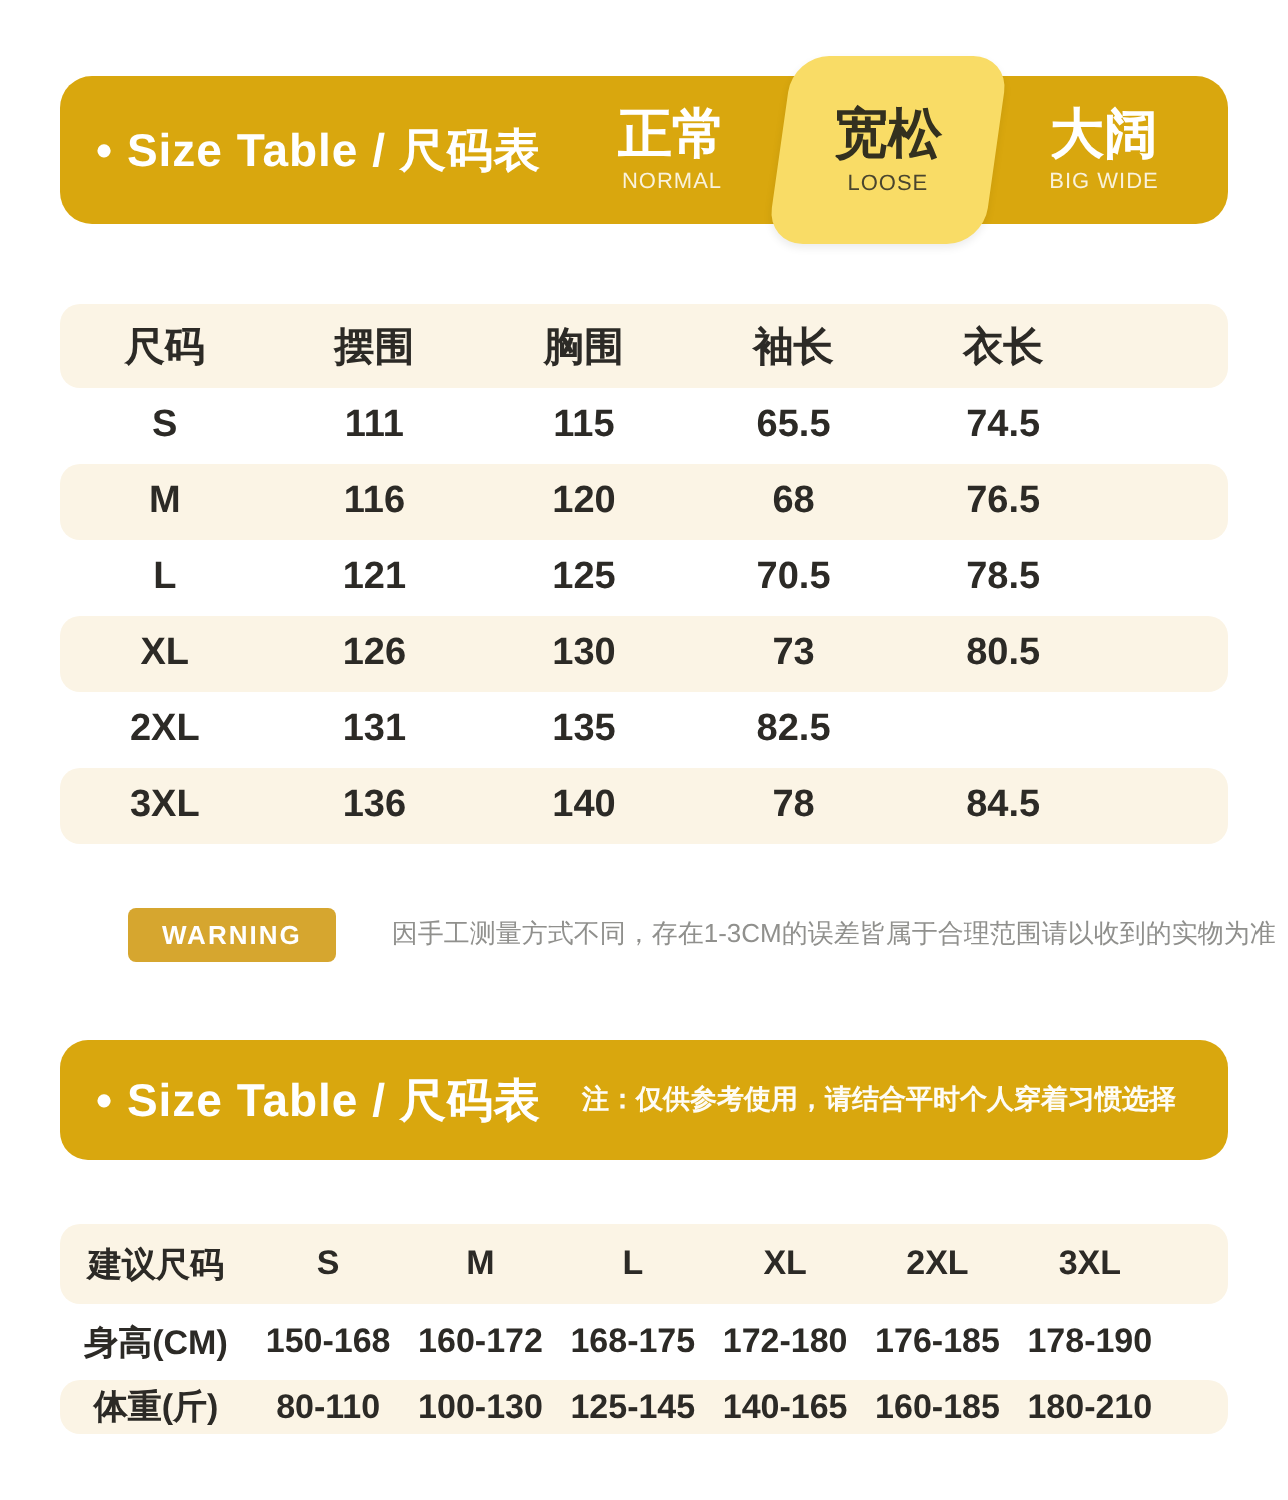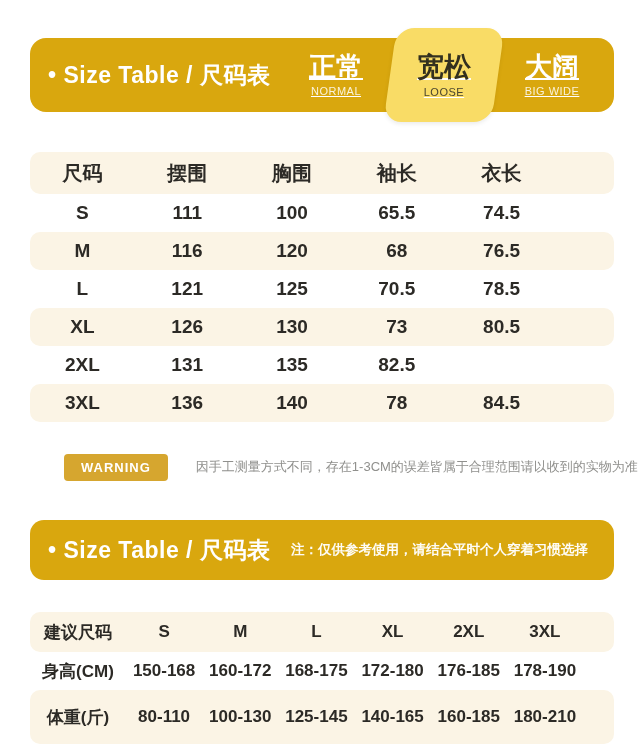--- a/index.html
+++ b/index.html
@@ -21,21 +21,21 @@
   .bar-title {
     font-size:23px; font-weight:bold; letter-spacing:0.5px;
     padding-left:18px; white-space:nowrap;
   }
   .bar-note {
     margin-left:auto; padding-right:26px;
     font-size:13.5px; font-weight:bold; color:rgba(255,255,255,0.96);
     white-space:nowrap;
   }
   
-  .fits { margin-left:auto; display:flex; align-items:center; padding-right:8px;text-decoration:underline; }
+  .fits { margin-left:auto; display:flex; align-items:center; padding-right:8px; }
   .fit { width:108px; text-align:center; line-height:1.1; }
   .fit-zh { font-size:27px; font-weight:bold; }
   .fit-en { font-size:11px; margin-top:3px; color:rgba(255,255,255,0.85); letter-spacing:0.5px; }
   .fit.active {
     background:var(--light-yellow,#f9dc66);
     height:94px; border-radius:18px;
     display:flex; align-items:center; justify-content:center;
     transform:skewX(-8deg);
     box-shadow:0 2px 4px rgba(0,0,0,0.08);
   }
@@ -57,21 +57,21 @@
   .warn-badge {
     background:var(--warn-gold,#d6a62f); color:#ffffff;
     font-size:13px; font-weight:bold; letter-spacing:1px;
     padding:6px 17px; border-radius:4px; white-space:nowrap;
   }
   .warn-text { margin-left:28px; font-size:13px; color:#90908d; white-space:nowrap; }
   
   .table2 { margin:32px 30px 0; }
   .table2 .t-row { grid-template-columns:96px repeat(6,1fr); padding-right:31px; height:38px; }
   .table2 .t-row:first-child { height:40px; }
-  .table2 .t-row:last-child { height:54px; }
+  .table2 .t-row:last-child { height:27px; }
   .table2 .cell { font-size:17px; font-weight:bold; }
   .table2 .label { font-size:17px; }
 </style>
 </head>
 <body>
 
 <div class="page">
 
   <div class="bar bar1">
     <div class="bar-title">• Size Table / 尺码表</div>
@@ -97,21 +97,21 @@
     <div class="t-row t-head cream">
       <div class="cell">尺码</div>
       <div class="cell">摆围</div>
       <div class="cell">胸围</div>
       <div class="cell">袖长</div>
       <div class="cell">衣长</div>
     </div>
     <div class="t-row">
       <div class="cell">S</div>
       <div class="cell">111</div>
-      <div class="cell">100</div>
+      <div class="cell">115</div>
       <div class="cell">65.5</div>
       <div class="cell">74.5</div>
     </div>
     <div class="t-row cream">
       <div class="cell">M</div>
       <div class="cell">116</div>
       <div class="cell">120</div>
       <div class="cell">68</div>
       <div class="cell">76.5</div>
     </div>

